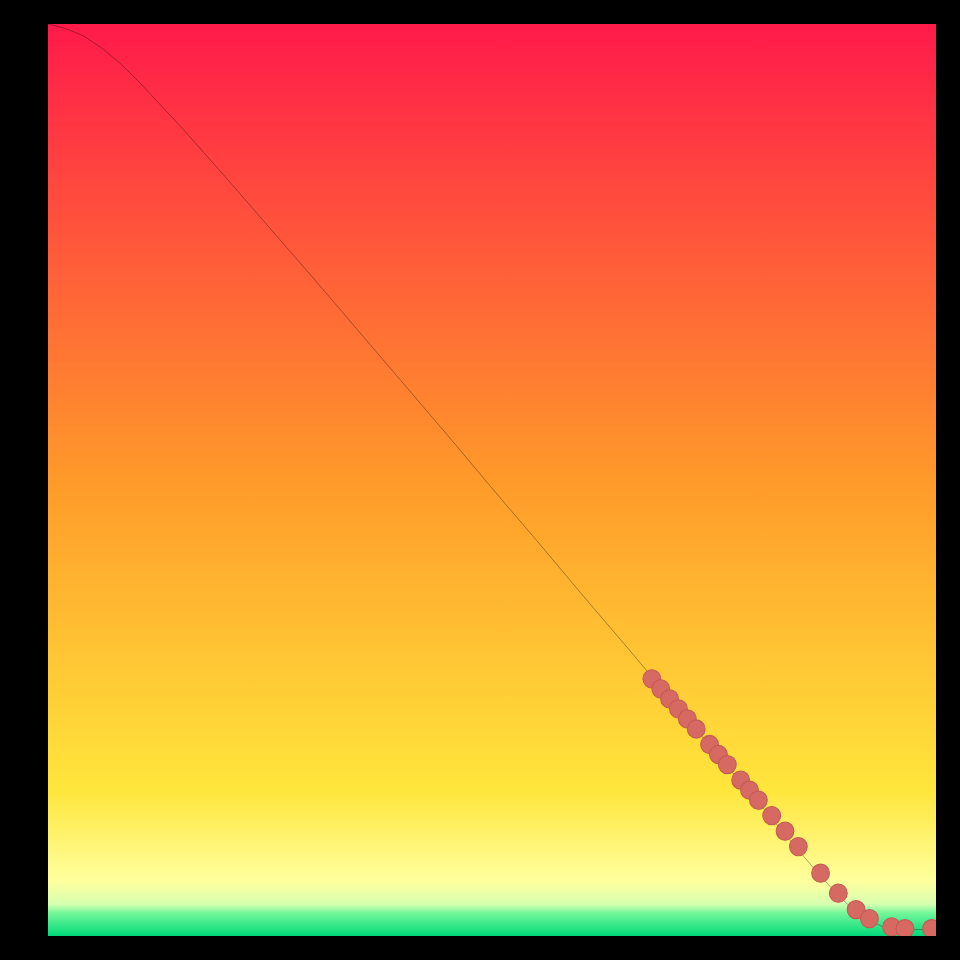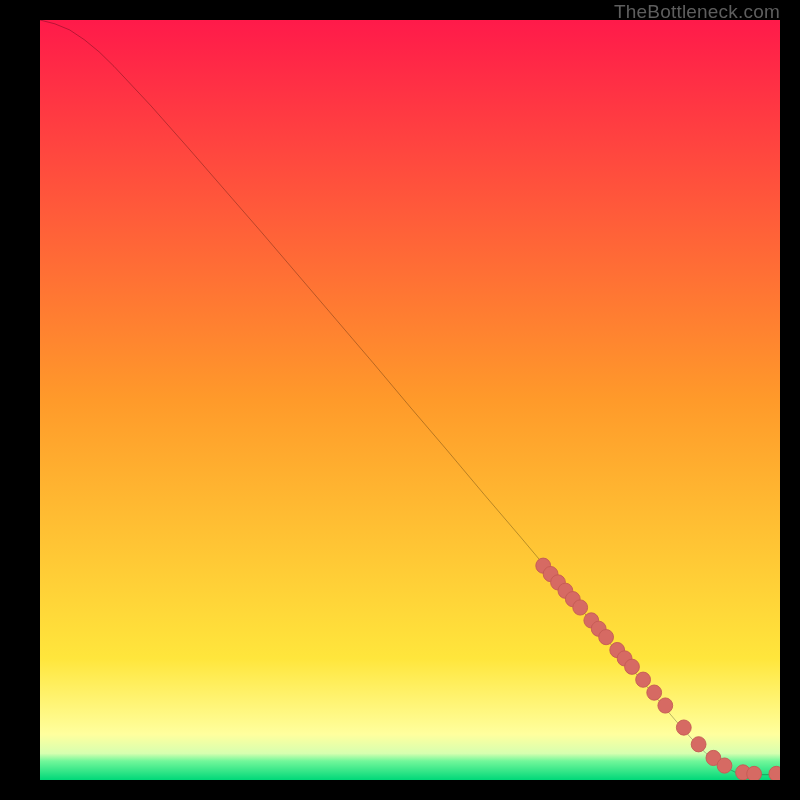--- a/index.html
+++ b/index.html
@@ -36,21 +36,20 @@
     font-size: 19px;
     font-weight: 500;
     color: #5e5e5e;
     letter-spacing: 0.2px;
   }
 </style>
 </head>
 <body>
 <div class="frame">
 
-  <div class="attribution">TheBottleneck.com</div>
 
   <div class="plot">
 
     <svg viewBox="0 0 100 100" preserveAspectRatio="none">
       <defs>
 
         <linearGradient id="bg-grad" x1="0" y1="0" x2="0" y2="1">
           <stop id="g0" offset="0%" stop-color="#ff1a4a"></stop>
           <stop id="g1" offset="50%" stop-color="#ff9a2a"></stop>
           <stop id="g2" offset="84%" stop-color="#ffe63c"></stop>

